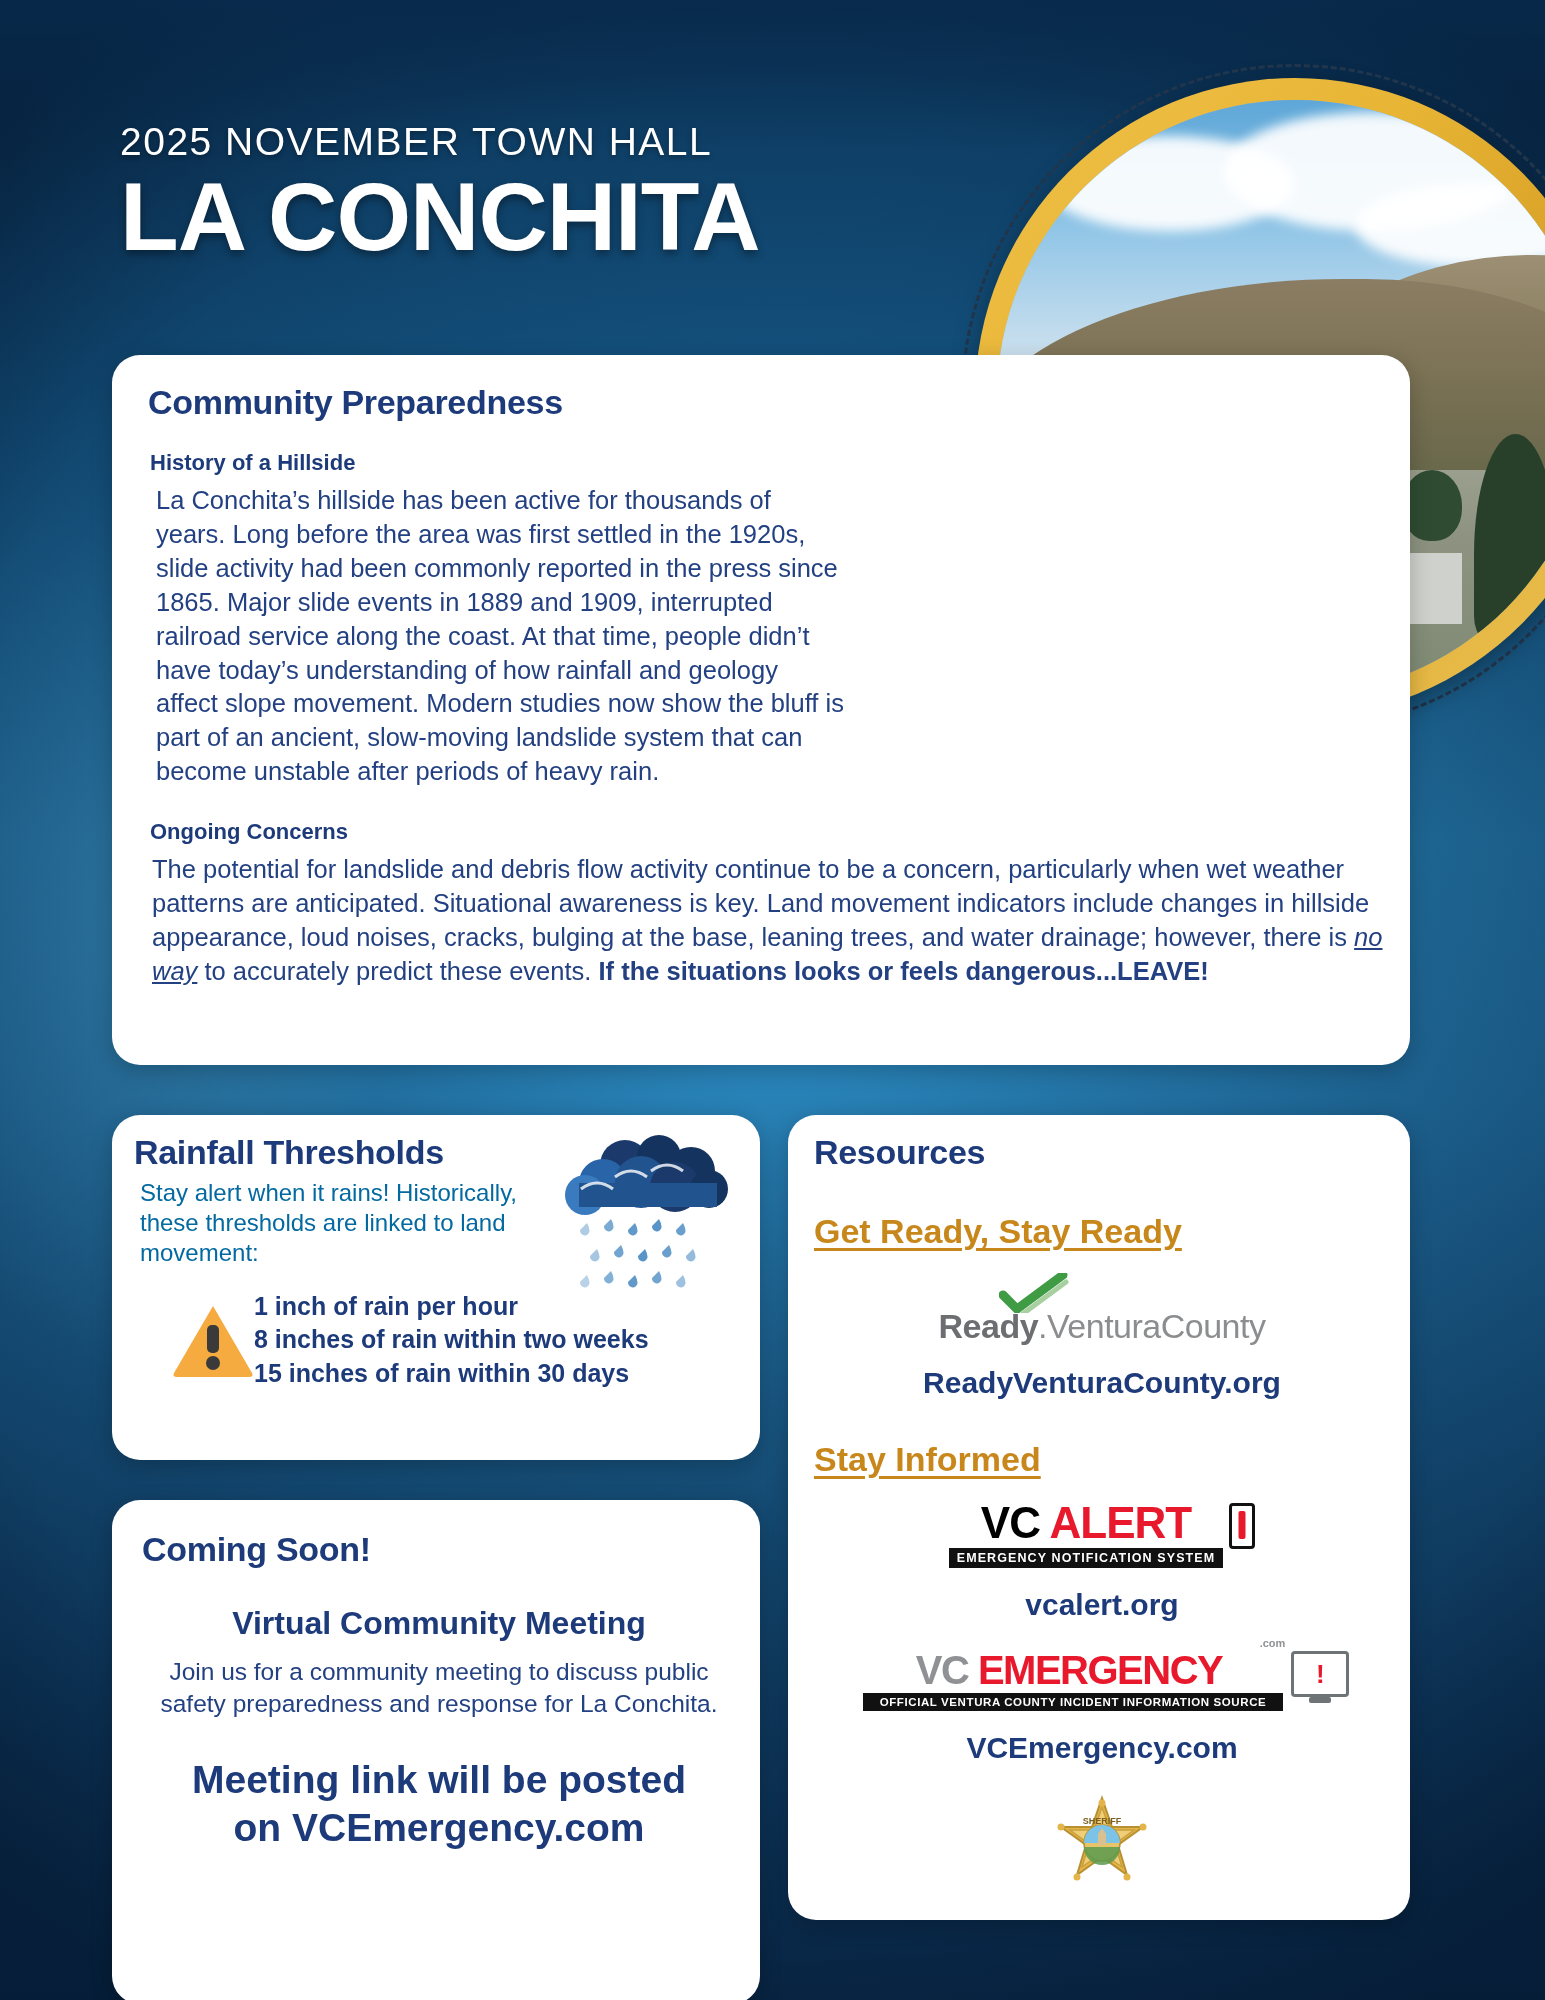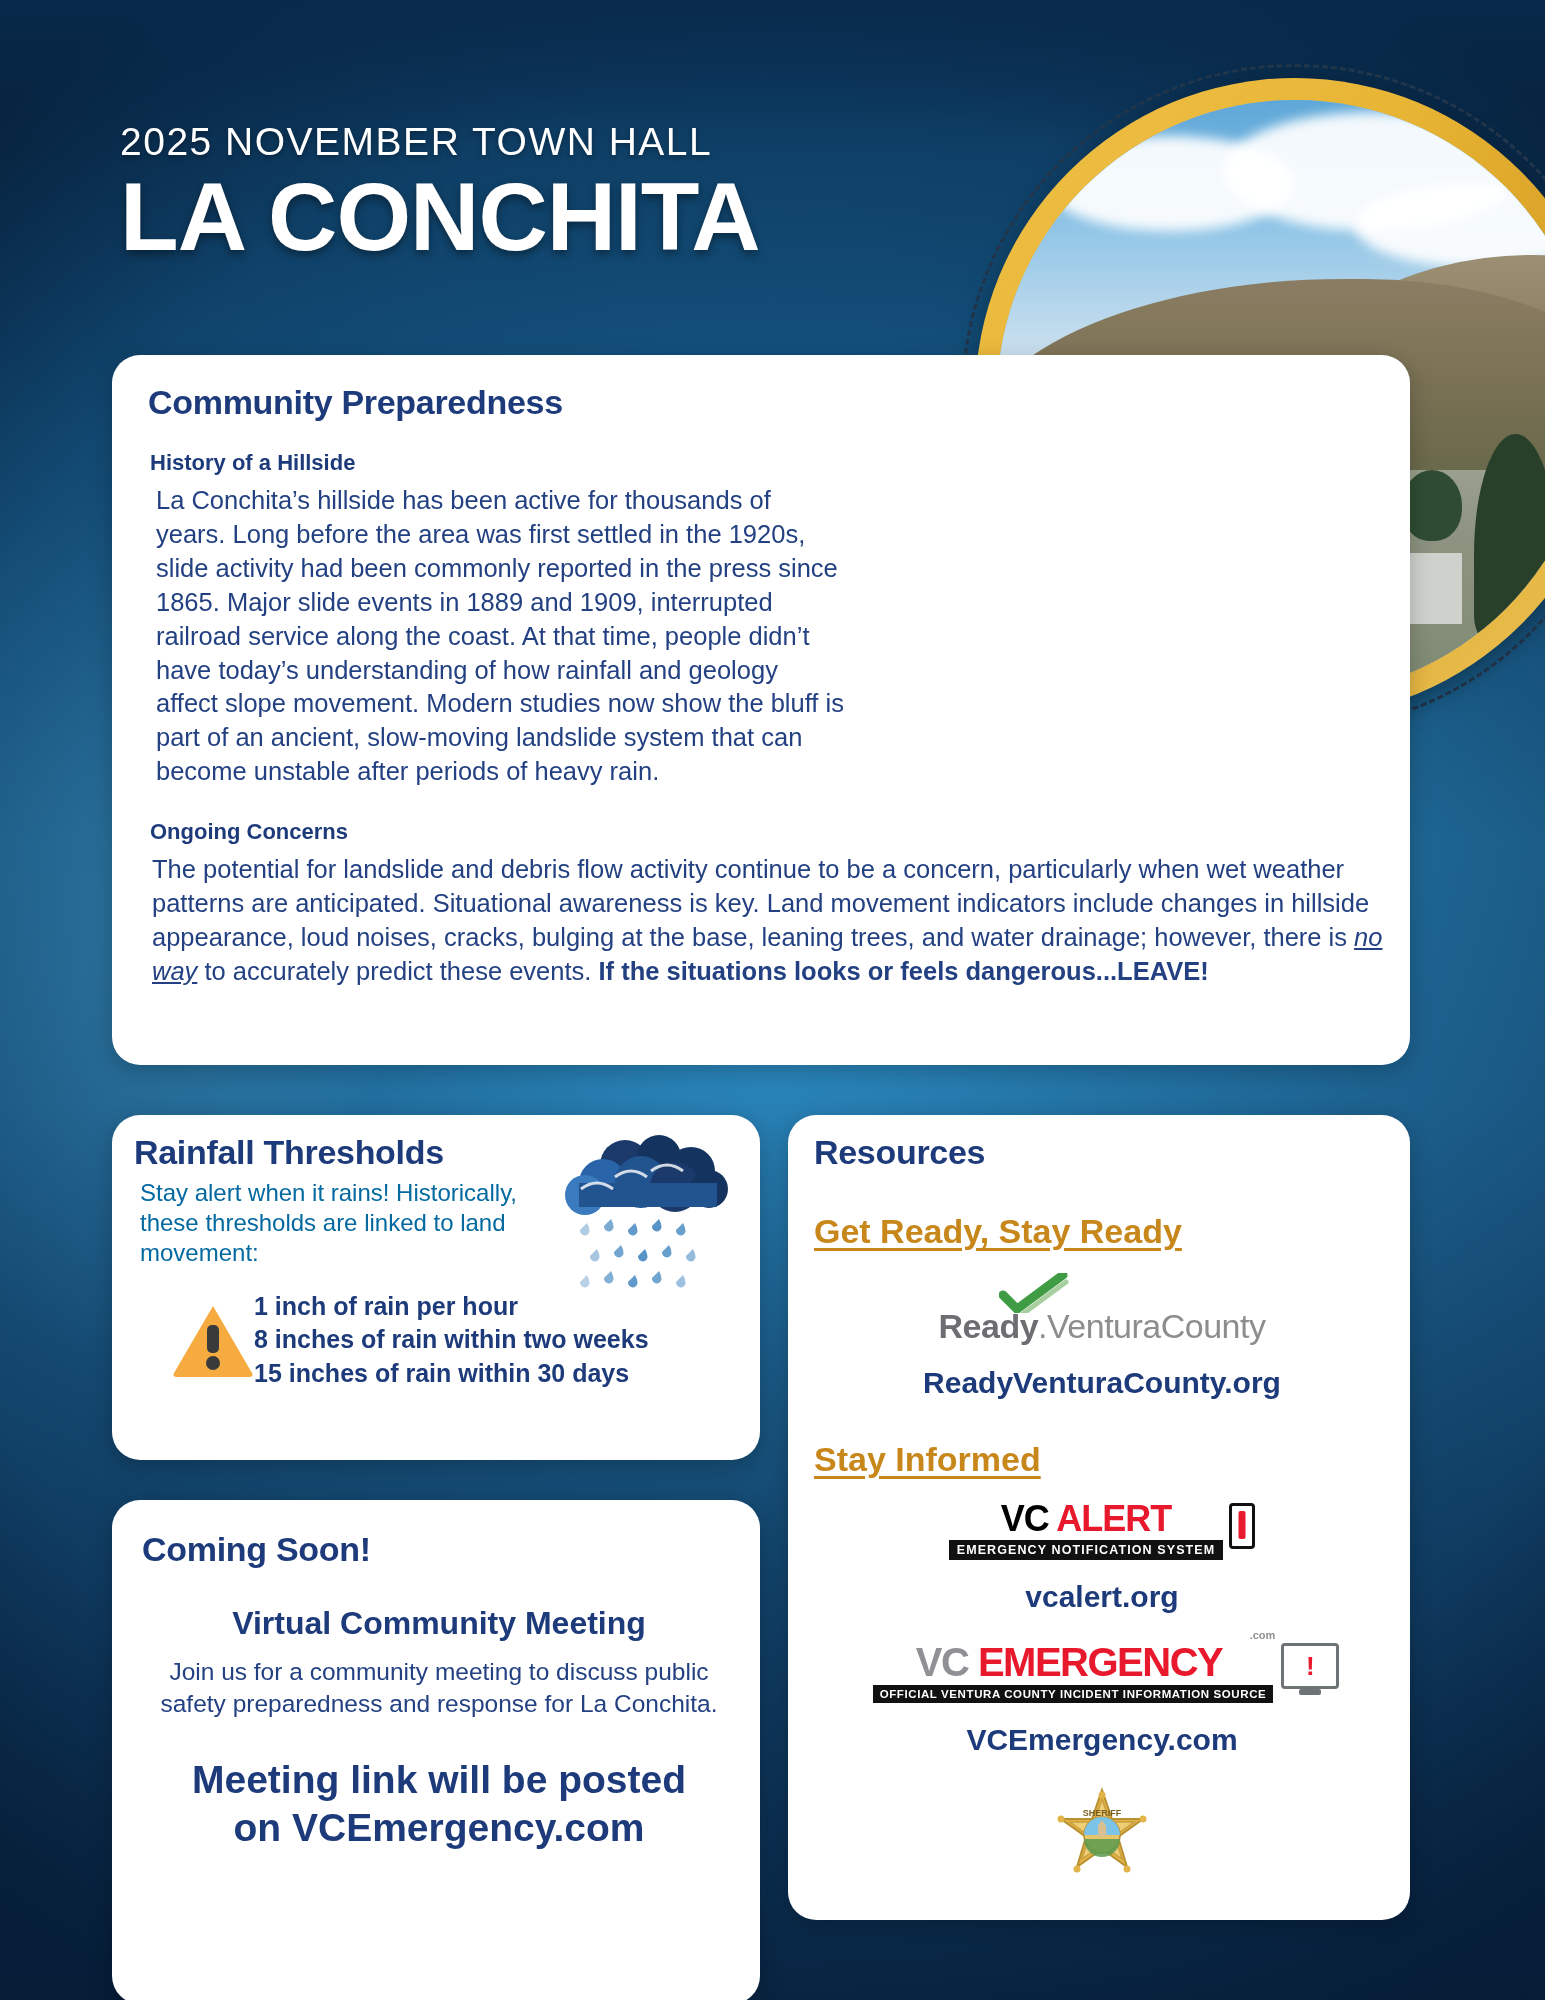--- a/index.html
+++ b/index.html
@@ -149,21 +149,21 @@
   .ready-check { display:block; margin:0 auto -6px 60px; width:70px; height:40px; }
   .ready-word { font-size:34px; letter-spacing:-0.5px; white-space:nowrap; }
   .ready-word .b1 { color:#6d6e71; font-weight:bold; }
   .ready-word .b2 { color:#8b8d8f; font-weight:normal; }
 
   
   .vcalert {
     display:inline-flex; align-items:flex-start; gap:6px;
   }
   .vcalert-main { display:block; }
-  .vcalert-top { font-size:36px; font-weight:bold; line-height:1; letter-spacing:-1px; white-space:nowrap; }
+  .vcalert-top { font-size:44px; font-weight:bold; line-height:1; letter-spacing:-1px; white-space:nowrap; }
   .vcalert-top .vc { color:#000; }
   .vcalert-top .al { color:#e8192c; }
   .vcalert-bar {
     background:#111; color:#fff; font-size:12.5px; font-weight:bold;
     letter-spacing:1.1px; padding:3px 8px; margin-top:3px; white-space:nowrap;
   }
   .vcalert-phone {
     width:26px; height:46px; border:3px solid #111; border-radius:4px;
     position:relative; background:#fff; margin-top:2px;
   }
@@ -177,21 +177,21 @@
   .vcemerg-main { display:block; }
   .vcemerg-top { font-size:40px; font-weight:bold; line-height:1; letter-spacing:-1.5px; white-space:nowrap; position:relative; }
   .vcemerg-top .vc { color:#8f9194; }
   .vcemerg-top .em { color:#e8192c; }
   .vcemerg-top .dotcom {
     font-size:11px; color:#8f9194; font-weight:bold; position:absolute;
     right:-2px; top:-12px; letter-spacing:0;
   }
   .vcemerg-bar {
     background:#111; color:#fff; font-size:11.5px; font-weight:bold;
-    letter-spacing:0.6px; padding:3px 7px; margin-top:3px; white-space:nowrap;margin-left:8px;
+    letter-spacing:0.6px; padding:3px 17px; margin-top:3px; white-space:nowrap;margin-left:8px;
   }
   .vcemerg-mon {
     width:58px; height:46px; border:3px solid #6e7376; border-radius:4px;
     position:relative; background:#fff; margin-top:1px;
     display:flex; align-items:center; justify-content:center;
   }
   .vcemerg-mon span { color:#e8192c; font-weight:bold; font-size:26px; line-height:1; }
   .vcemerg-mon::after {
     content:""; position:absolute; left:50%; bottom:-9px; transform:translateX(-50%);
     width:22px; height:6px; background:#6e7376; border-radius:2px;

